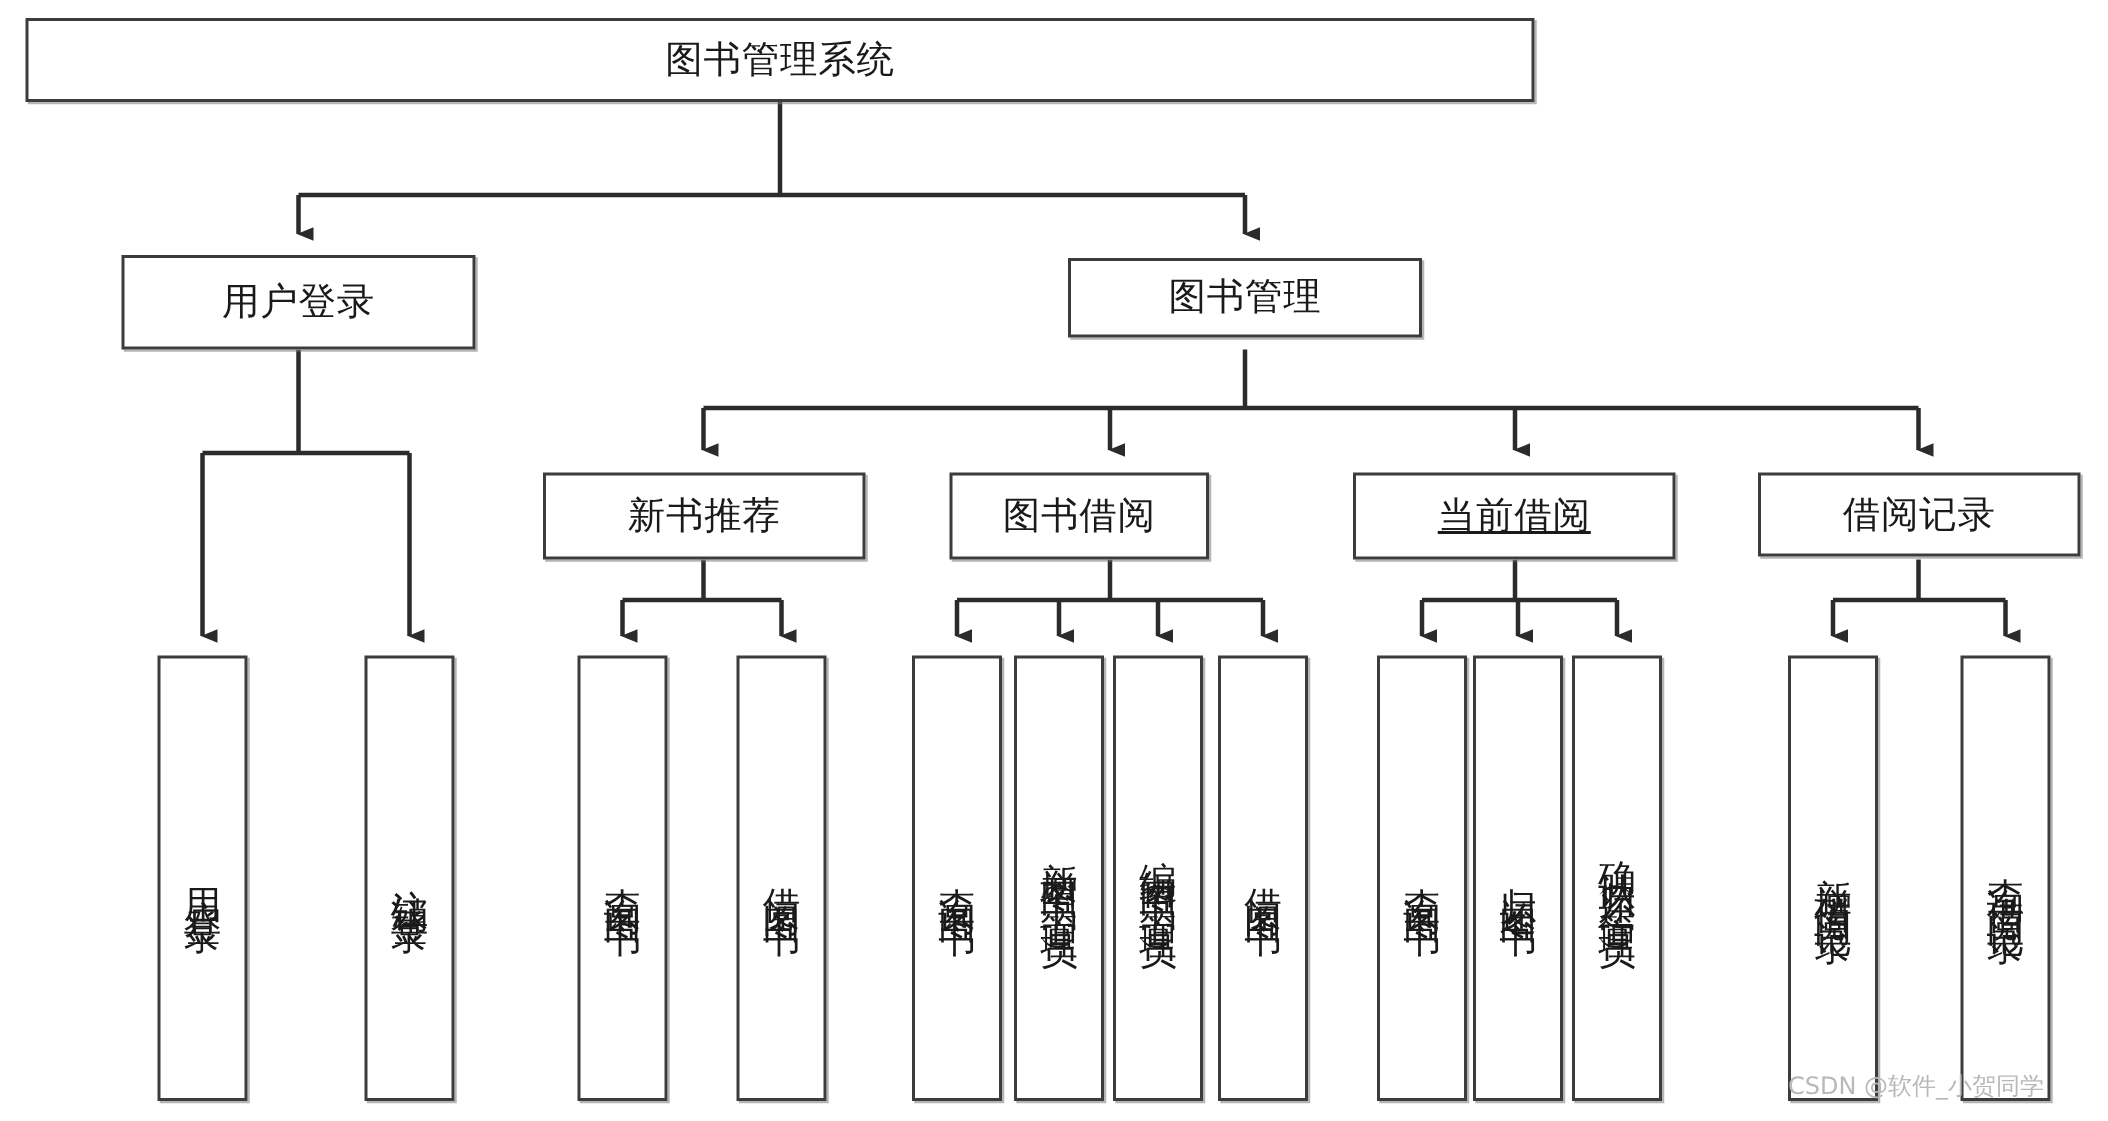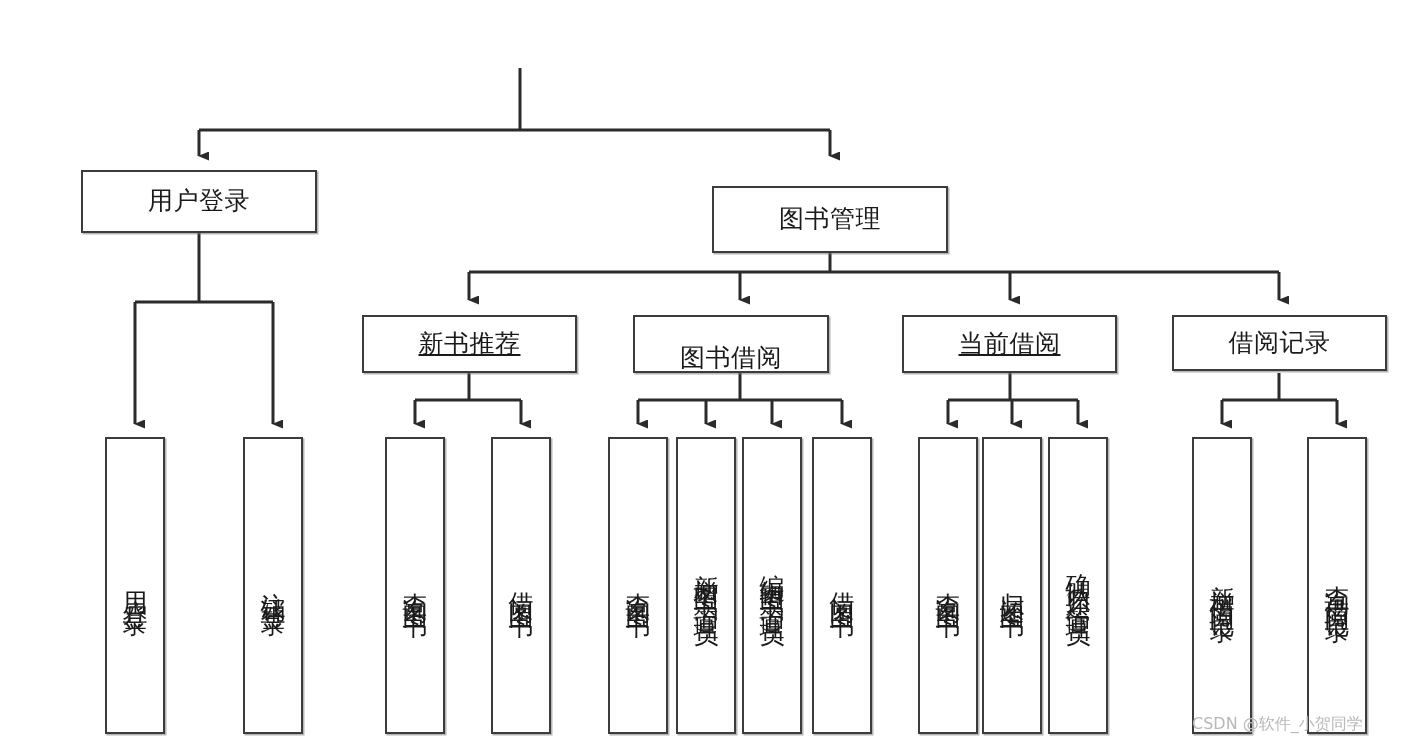--- a/index.html
+++ b/index.html
@@ -119,32 +119,35 @@
       <path d="M1012,400 L1012,424" marker-end="url(#arw)"></path>
       <path d="M1078,400 L1078,424" marker-end="url(#arw)"></path>
 
       <path d="M1279,373 L1279,400"></path>
       <path d="M1222,400 L1337,400"></path>
       <path d="M1222,400 L1222,424" marker-end="url(#arw)"></path>
       <path d="M1337,400 L1337,424" marker-end="url(#arw)"></path>
     </g>
   </svg>
 
+  <div class="node root h" style="left:17px; top:12px; width:1006px; height:56px;">
+    <span class="label">图书管理系统</span>
+  </div>
 
   <div class="node h" style="left:81px; top:170px; width:236px; height:63px;">
     <span class="label">用户登录</span>
   </div>
-  <div class="node h" style="left:712px; top:186px; width:236px; height:67px;">
+  <div class="node h" style="left:712px; top:172px; width:236px; height:53px;">
     <span class="label">图书管理</span>
   </div>
 
-  <div class="node h" style="left:362px; top:315px; width:215px; height:58px;text-decoration:underline;">
+  <div class="node h" style="left:362px; top:315px; width:215px; height:58px;">
     <span class="label">新书推荐</span>
   </div>
-  <div class="node h" style="left:633px; top:315px; width:196px; height:58px;align-items:flex-end;">
+  <div class="node h" style="left:633px; top:315px; width:173px; height:58px;">
     <span class="label">图书借阅</span>
   </div>
   <div class="node h" style="left:902px; top:315px; width:215px; height:58px;text-decoration:underline;">
     <span class="label">当前借阅</span>
   </div>
   <div class="node h" style="left:1172px; top:315px; width:215px; height:56px;">
     <span class="label">借阅记录</span>
   </div>
 
   <div class="node v" style="left:105px; top:437px; width:60px; height:297px;">

